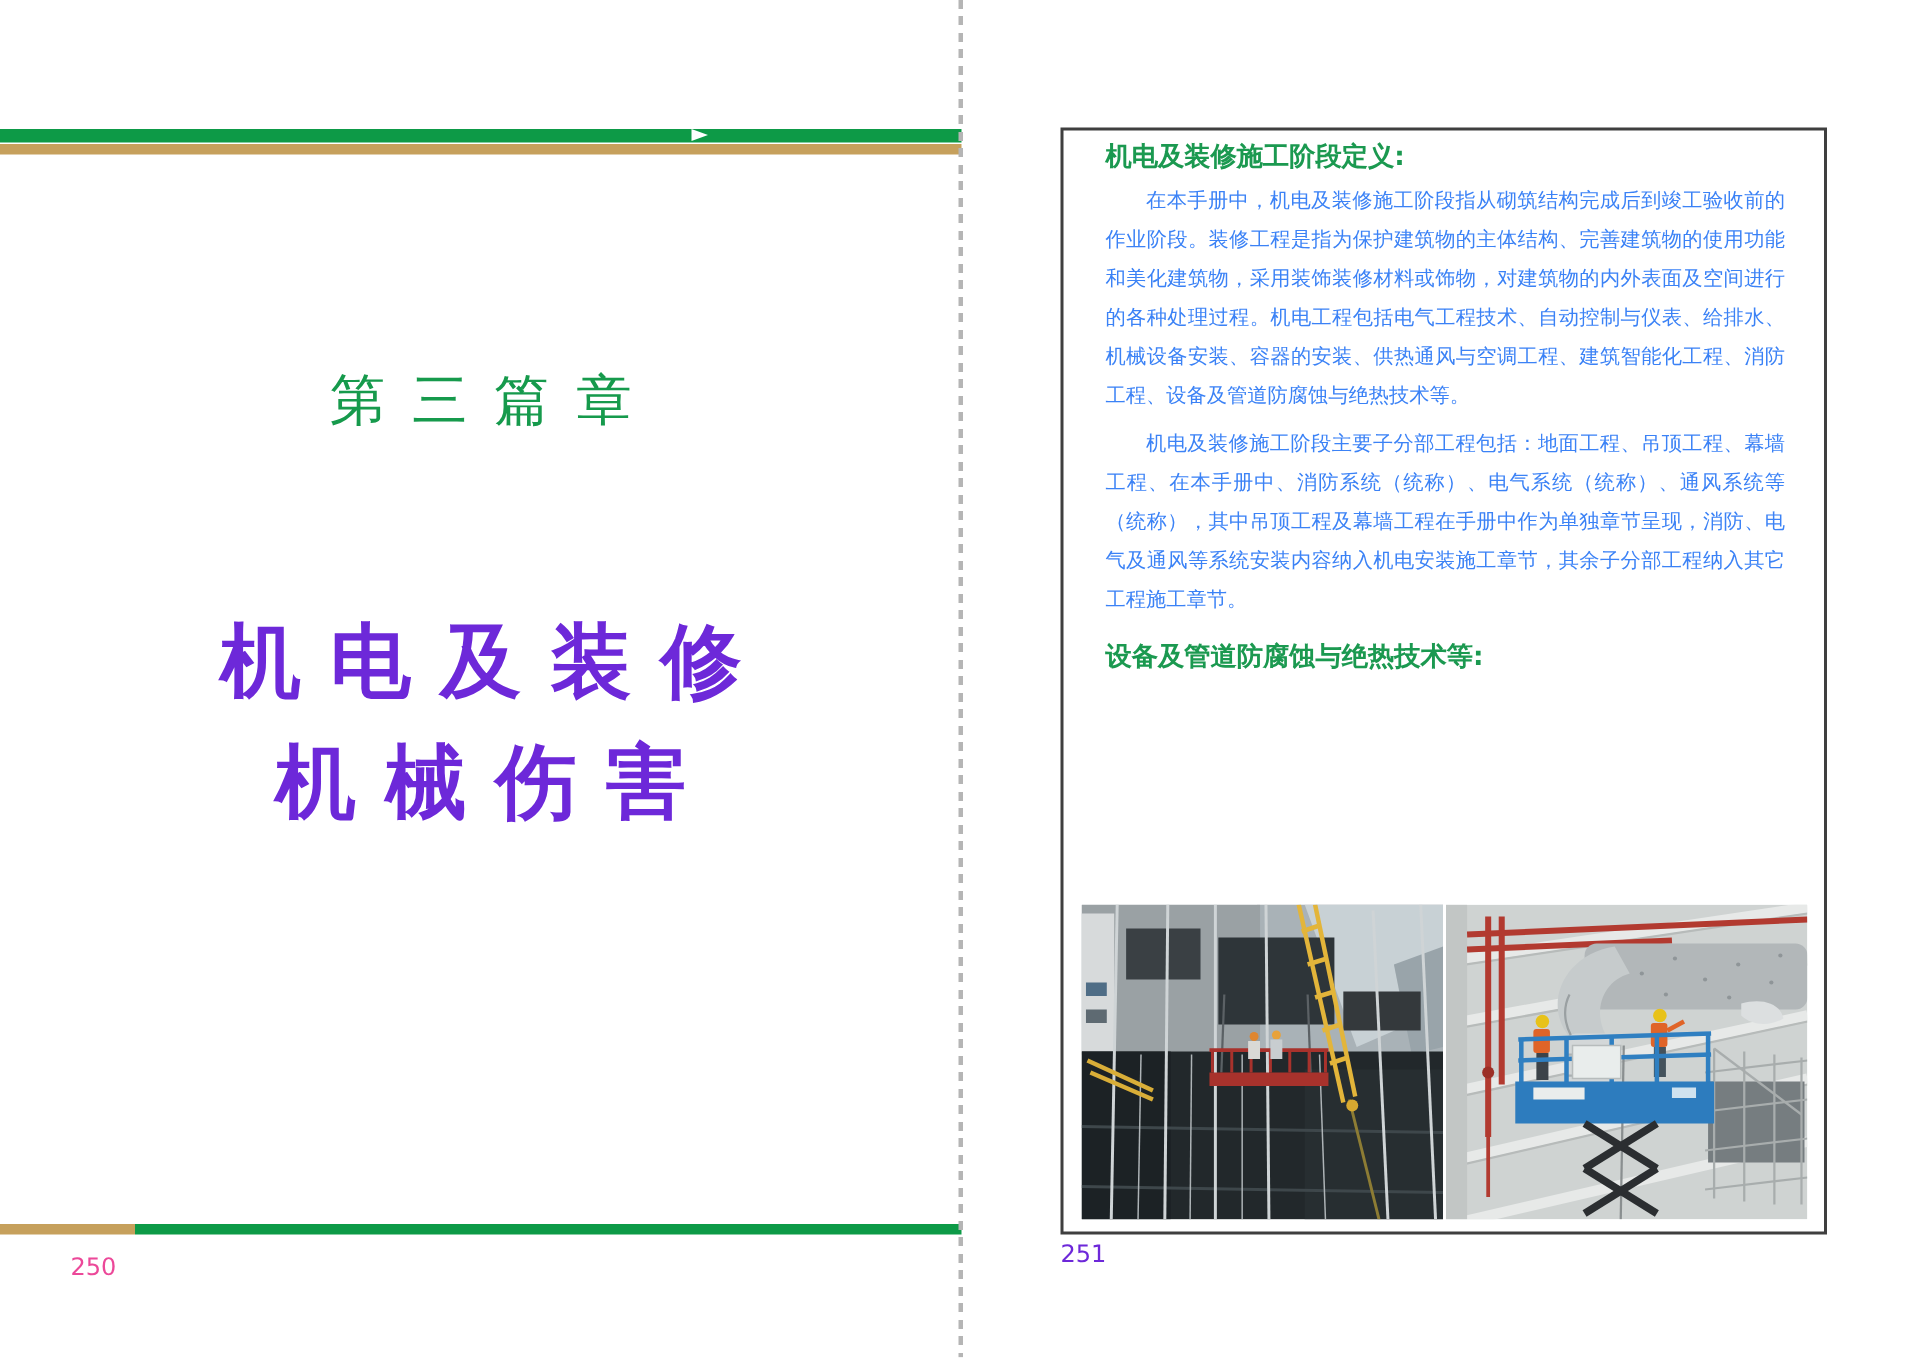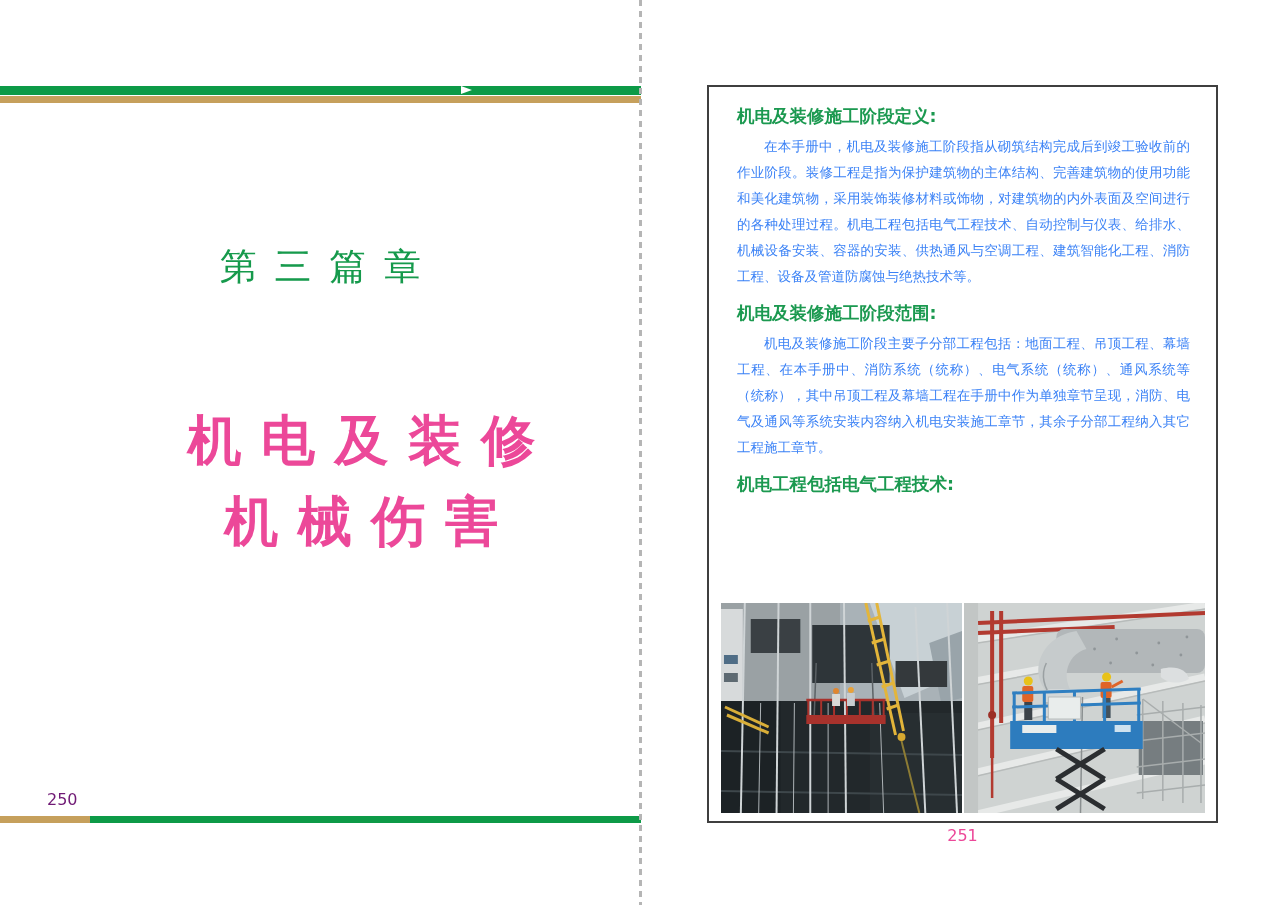--- a/index.html
+++ b/index.html
@@ -28,43 +28,43 @@
   .chapter-label {
     position: absolute; top: 242px; left: 0; width: 100%;
     text-align: center; font-size: 37px; font-weight: 500;
     letter-spacing: 0.48em; text-indent: 0.48em;
     color: #169a4c;
   }
   .chapter-title {
     position: absolute; top: 400px; left: 0; width: 100%;
     text-align: center; font-size: 54px; font-weight: 700;
     letter-spacing: 0.36em; text-indent: 0.36em;
-    line-height: 81px; color: #ec4899; margin-left: 41px;
+    line-height: 81px; color: #6d28d9;
   }
 
   .bar-gold-bottom  { position: absolute; top: 816px; left: 0;    width: 90px;  height: 7px; background: #c6a05c; }
   .bar-green-bottom { position: absolute; top: 816px; left: 90px; width: 551px; height: 7px; background: #0d9a47; }
   .pageno-left {
-    position: absolute; top: 790px; left: 47px;
-    font-size: 16px; color: #701a75;
+    position: absolute; top: 835px; left: 47px;
+    font-size: 16px; color: #ec4899;
   }
 
   
   .divider {
     position: absolute; left: 639px; top: 0; width: 3px; height: 905px;
     background: repeating-linear-gradient(to bottom, #b5b5b5 0 6px, transparent 6px 11px);
   }
 
   
   .page-right { position: absolute; left: 641px; top: 0; width: 641px; height: 905px; }
 
   .content-box {
     position: absolute; left: 66px; top: 85px; width: 511px; height: 738px;
     border: 2px solid #3f3f3f;
-    padding: 17px 26px 0 28px;
+    padding: 5px 26px 0 28px;
   }
   .section-heading {
     margin: 12px 0 5px 0;
     font-size: 17.5px; font-weight: 700; color: #1b9950;
   }
   .section-heading.first { margin-top: 0; }
   .section-body {
     margin: 0 0 6px 0;
     font-size: 13.5px; line-height: 26px; color: #3b82f6;
     text-align: justify; text-indent: 2em; font-weight: 500;
@@ -72,21 +72,21 @@
 
   .photos {
     position: absolute; left: 12px; right: 11px; bottom: 8px; height: 210px;
     display: flex; gap: 2px;
   }
   .photo { flex: 1; overflow: hidden; }
   .photo svg { display: block; width: 100%; height: 100%; }
 
   .pageno-right {
     position: absolute; top: 826px; left: 66px; width: 511px;
-    text-align: center; font-size: 16px; color: #ec4899;
+    text-align: left; font-size: 16px; color: #6d28d9;
   }
 </style>
 </head>
 <body>
 
 <div class="spread">
 
   <div class="page-left">
     <div class="bar-green-top"></div>
     <div class="bar-arrow"></div>
@@ -104,24 +104,23 @@
   </div>
 
   <div class="divider"></div>
 
   <div class="page-right">
     <div class="content-box">
 
       <h3 class="section-heading first">机电及装修施工阶段定义:</h3>
       <p class="section-body">在本手册中，机电及装修施工阶段指从砌筑结构完成后到竣工验收前的作业阶段。装修工程是指为保护建筑物的主体结构、完善建筑物的使用功能和美化建筑物，采用装饰装修材料或饰物，对建筑物的内外表面及空间进行的各种处理过程。机电工程包括电气工程技术、自动控制与仪表、给排水、机械设备安装、容器的安装、供热通风与空调工程、建筑智能化工程、消防工程、设备及管道防腐蚀与绝热技术等。</p>
 
-      <h3 class="section-heading">机电及装修施工阶段范围:</h3>
       <p class="section-body">机电及装修施工阶段主要子分部工程包括：地面工程、吊顶工程、幕墙工程、在本手册中、消防系统（统称）、电气系统（统称）、通风系统等（统称），其中吊顶工程及幕墙工程在手册中作为单独章节呈现，消防、电气及通风等系统安装内容纳入机电安装施工章节，其余子分部工程纳入其它工程施工章节。</p>
 
-      <h3 class="section-heading">机电工程包括电气工程技术:</h3>
+      <h3 class="section-heading">设备及管道防腐蚀与绝热技术等:</h3>
 
       <div class="photos">
 
         <div class="photo" role="img" aria-label="幕墙施工吊篮高处作业照片">
           <svg viewBox="0 0 243 210" preserveAspectRatio="none">
             <rect x="0" y="0" width="243" height="210" fill="#8e979b"></rect>
 
             <rect x="118" y="0" width="125" height="112" fill="#a9b2b7"></rect>
             <polygon points="150,0 243,0 243,70 185,95" fill="#c8d1d5"></polygon>
             <polygon points="210,40 243,28 243,95 222,100" fill="#99a4aa"></polygon>

